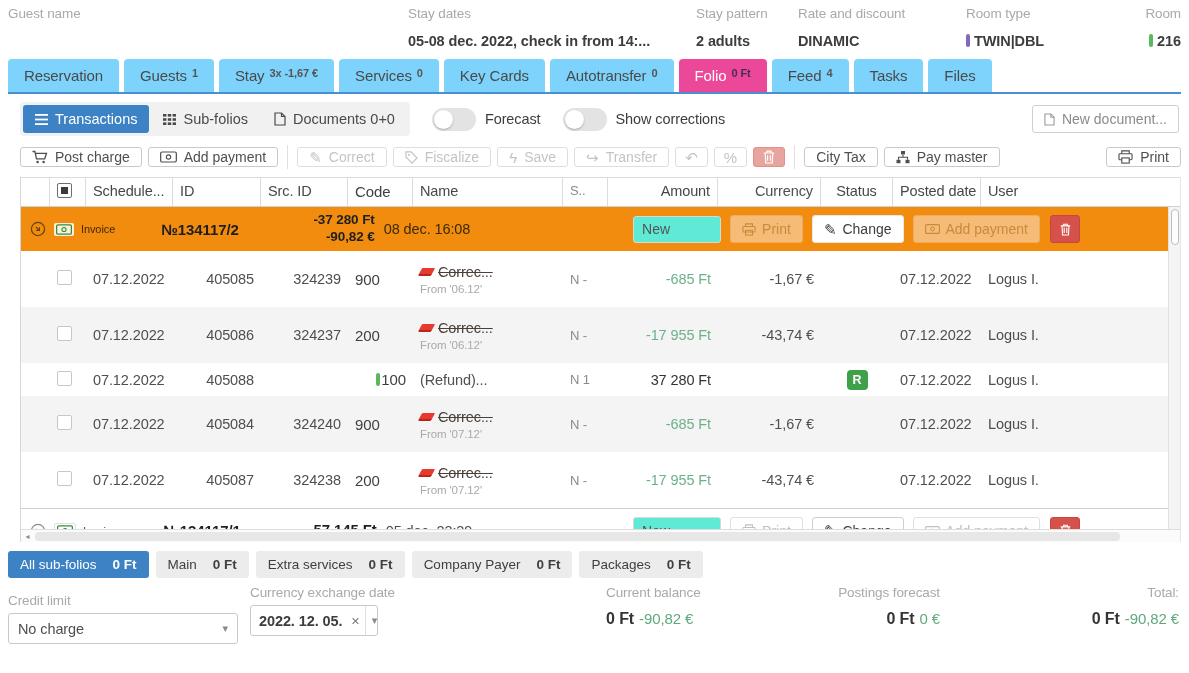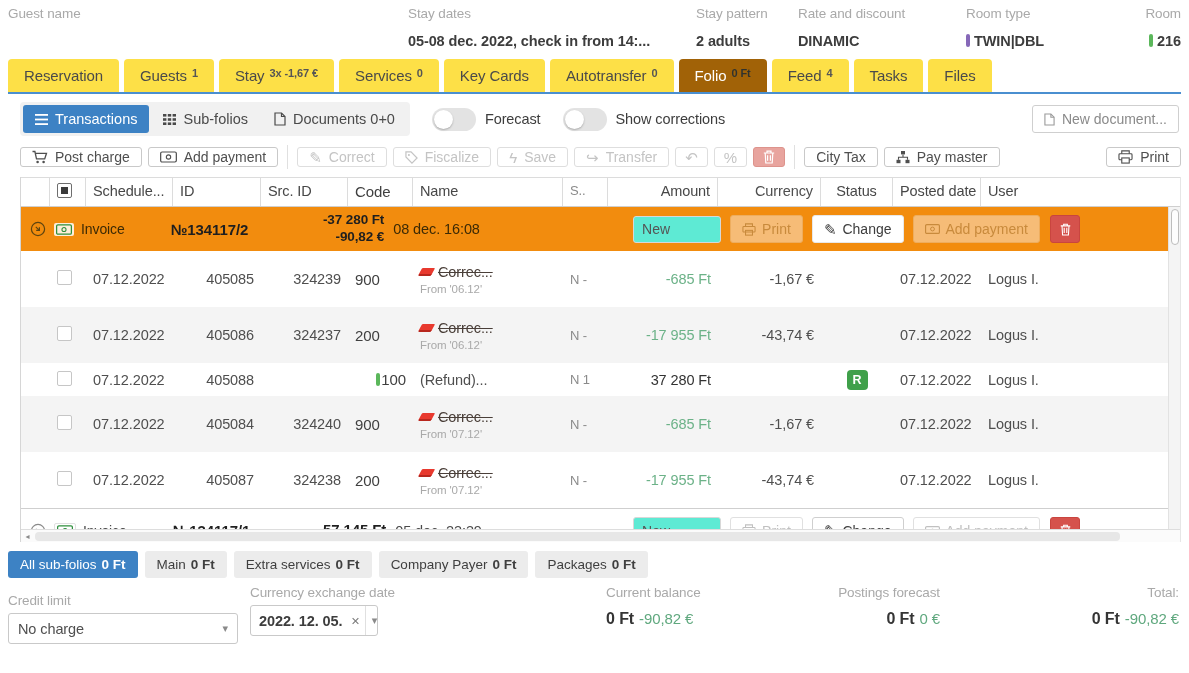--- a/index.html
+++ b/index.html
@@ -18,22 +18,22 @@
   .fld-pattern { width:102px; }
   .fld-rate { width:168px; }
   .fld-rtype { width:128px; }
   .fld-room { flex:1; align-items:flex-end; }
   .cbar { display:inline-block; width:4px; height:13px; border-radius:2px; margin-right:4px; vertical-align:-1px; }
   .cbar.purple { background:#8668b8; }
   .cbar.green { background:#5bb75b; }
 
   
   .tabs { display:flex; margin-top:10px; border-bottom:2px solid #4a8fd0; align-items:flex-end; }
-  .tab { display:flex; align-items:baseline; gap:5px; background:#fde047; color:#4a4a4a; font-size:15px; padding:8px 16px; border-radius:4px 4px 0 0; margin-right:5px; cursor:pointer; white-space:nowrap; }
-  .tab.active { background:#a16207; color:#fff; }
+  .tab { display:flex; align-items:baseline; gap:5px; background:#7dd3fc; color:#4a4a4a; font-size:15px; padding:8px 16px; border-radius:4px 4px 0 0; margin-right:5px; cursor:pointer; white-space:nowrap; }
+  .tab.active { background:#ec4899; color:#fff; }
   .t-badge { font-size:11px; color:#555; font-weight:bold; position:relative; top:-4px; }
   .tab.active .t-badge { color:rgba(10,35,60,0.75); }
 
   
   .subbar { display:flex; align-items:center; margin-top:8px; padding-left:12px; }
   .seg-group { display:flex; align-items:center; background:#f1f1f1; border-radius:4px; padding:3px; gap:2px; }
   .seg { display:flex; align-items:center; gap:7px; border:none; background:transparent; font:inherit; font-size:14.5px; color:#4a4a4a; padding:6px 12px; border-radius:3px; cursor:pointer; }
   .seg.active { background:#3d82c4; color:#fff; }
   .seg .ic { display:inline-flex; }
   .toggle-wrap { display:flex; align-items:center; gap:9px; margin-left:22px; cursor:pointer; }
@@ -62,21 +62,21 @@
   .c-code{width:65px;} .c-name{width:150px;} .c-s{width:45px;} .c-amt{width:110px;} .c-cur{width:103px;}
   .c-status{width:72px;} .c-posted{width:88px;} .c-user{flex:1;}
   .tbody { position:relative; height:322px; overflow:hidden; padding-right:12px; }
   .vscroll { position:absolute; top:0; right:0; bottom:0; width:12px; background:#f4f4f4; border-left:1px solid #e2e2e2; }
   .vthumb { width:8px; height:36px; margin:2px auto 0; background:#fdfdfd; border:1px solid #bdbdbd; border-radius:5px; }
 
   .inv-row { display:flex; align-items:center; height:44px; padding:0 88px 0 7px; }
   .inv-orange { background:#f28c0e; color:#3c2a05; }
   .inv-exp { display:inline-flex; margin:0 8px 0 2px; cursor:pointer; color:#5d4410; }
   .inv-cash { display:inline-flex; color:#2f8f3d; background:rgba(255,255,255,0.85); border-radius:2px; padding:1px 2px; }
-  .inv-type { margin-left:7px; font-size:14px; }
+  .inv-type { margin-left:7px; font-size:11px; }
   .inv-num { margin-left:46px; font-weight:bold; font-size:15px; color:#1f1f1f; }
   .inv-amts { width:112px; margin-left:24px; text-align:right; font-weight:bold; color:#1f1f1f; font-size:13.5px; line-height:1.25; }
   .inv-dt { margin-left:9px; font-size:14.5px; }
   .inv-new { margin-left:auto; width:88px; height:27px; border:1px solid #d8d8d8; border-radius:3px; background:#5eead4; padding:0 8px; font:inherit; font-size:14px; color:#555; outline:none; }
   .inv-btn { display:inline-flex; align-items:center; gap:6px; height:28px; margin-left:9px; padding:0 11px; border-radius:3px; font:inherit; font-size:14px; cursor:pointer; white-space:nowrap; }
   .inv-btn.faded { background:#f6bc77; border:1px solid #eead5e; color:#c88a3c; }
   .inv-btn.white { background:#fff; border:1px solid #e8e8e8; color:#3d3d3d; }
   .inv-trash { margin-left:10px; width:30px; height:28px; border:1px solid #c9453f; border-radius:3px; background:#d5524c; color:#fff; display:inline-flex; align-items:center; justify-content:center; cursor:pointer; }
   .inv-bottom { border-top:1px solid #cfcfcf; background:#fff; color:#4a4a4a; height:44px; }
   .inv-bottom .inv-exp { color:#8a8a8a; }
@@ -105,21 +105,21 @@
   .c-cur { text-align:right; color:#4f4f4f; }
   .c-status { text-align:center; }
   .rbadge { display:inline-block; min-width:21px; padding:3px 0; background:#3fa04a; color:#fff; font-weight:bold; font-size:12.5px; text-align:center; border-radius:4px; }
 
   .hscroll { display:flex; align-items:center; height:13px; border-top:1px solid #ddd; background:#fbfbfb; }
   .harrow { width:13px; text-align:center; font-size:8px; color:#8a8a8a; line-height:13px; }
   .hthumb { height:9px; flex:1; margin:0 60px 0 1px; background:#e7e7e7; border-radius:4px; }
 
   
   .sftabs { display:flex; gap:7px; margin-top:9px; }
-  .sft { display:inline-flex; gap:5px; border:none; background:#ececec; color:#3f3f3f; font:inherit; font-size:13.5px; padding:6px 12px; border-radius:3px; cursor:pointer; white-space:nowrap; }
+  .sft { display:inline-flex; gap:16px; border:none; background:#ececec; color:#3f3f3f; font:inherit; font-size:13.5px; padding:6px 12px; border-radius:3px; cursor:pointer; white-space:nowrap; }
   .sft b { font-weight:bold; }
   .sft.active { background:#3d82c4; color:#fff; }
 
   
   .footer { display:flex; margin-top:7px; }
   .fblock { display:flex; flex-direction:column; }
   .fb-credit { width:230px;margin-top:8px; }
   .sel { display:flex; align-items:center; justify-content:space-between; height:31px; border:1px solid #c9c9c9; border-radius:3px; background:#fff; padding:0 9px; color:#4f4f4f; font-size:14.5px; cursor:pointer; }
   .caret { color:#8a8a8a; font-size:11px; }
   .fb-exdate { width:128px; margin-left:12px; }

